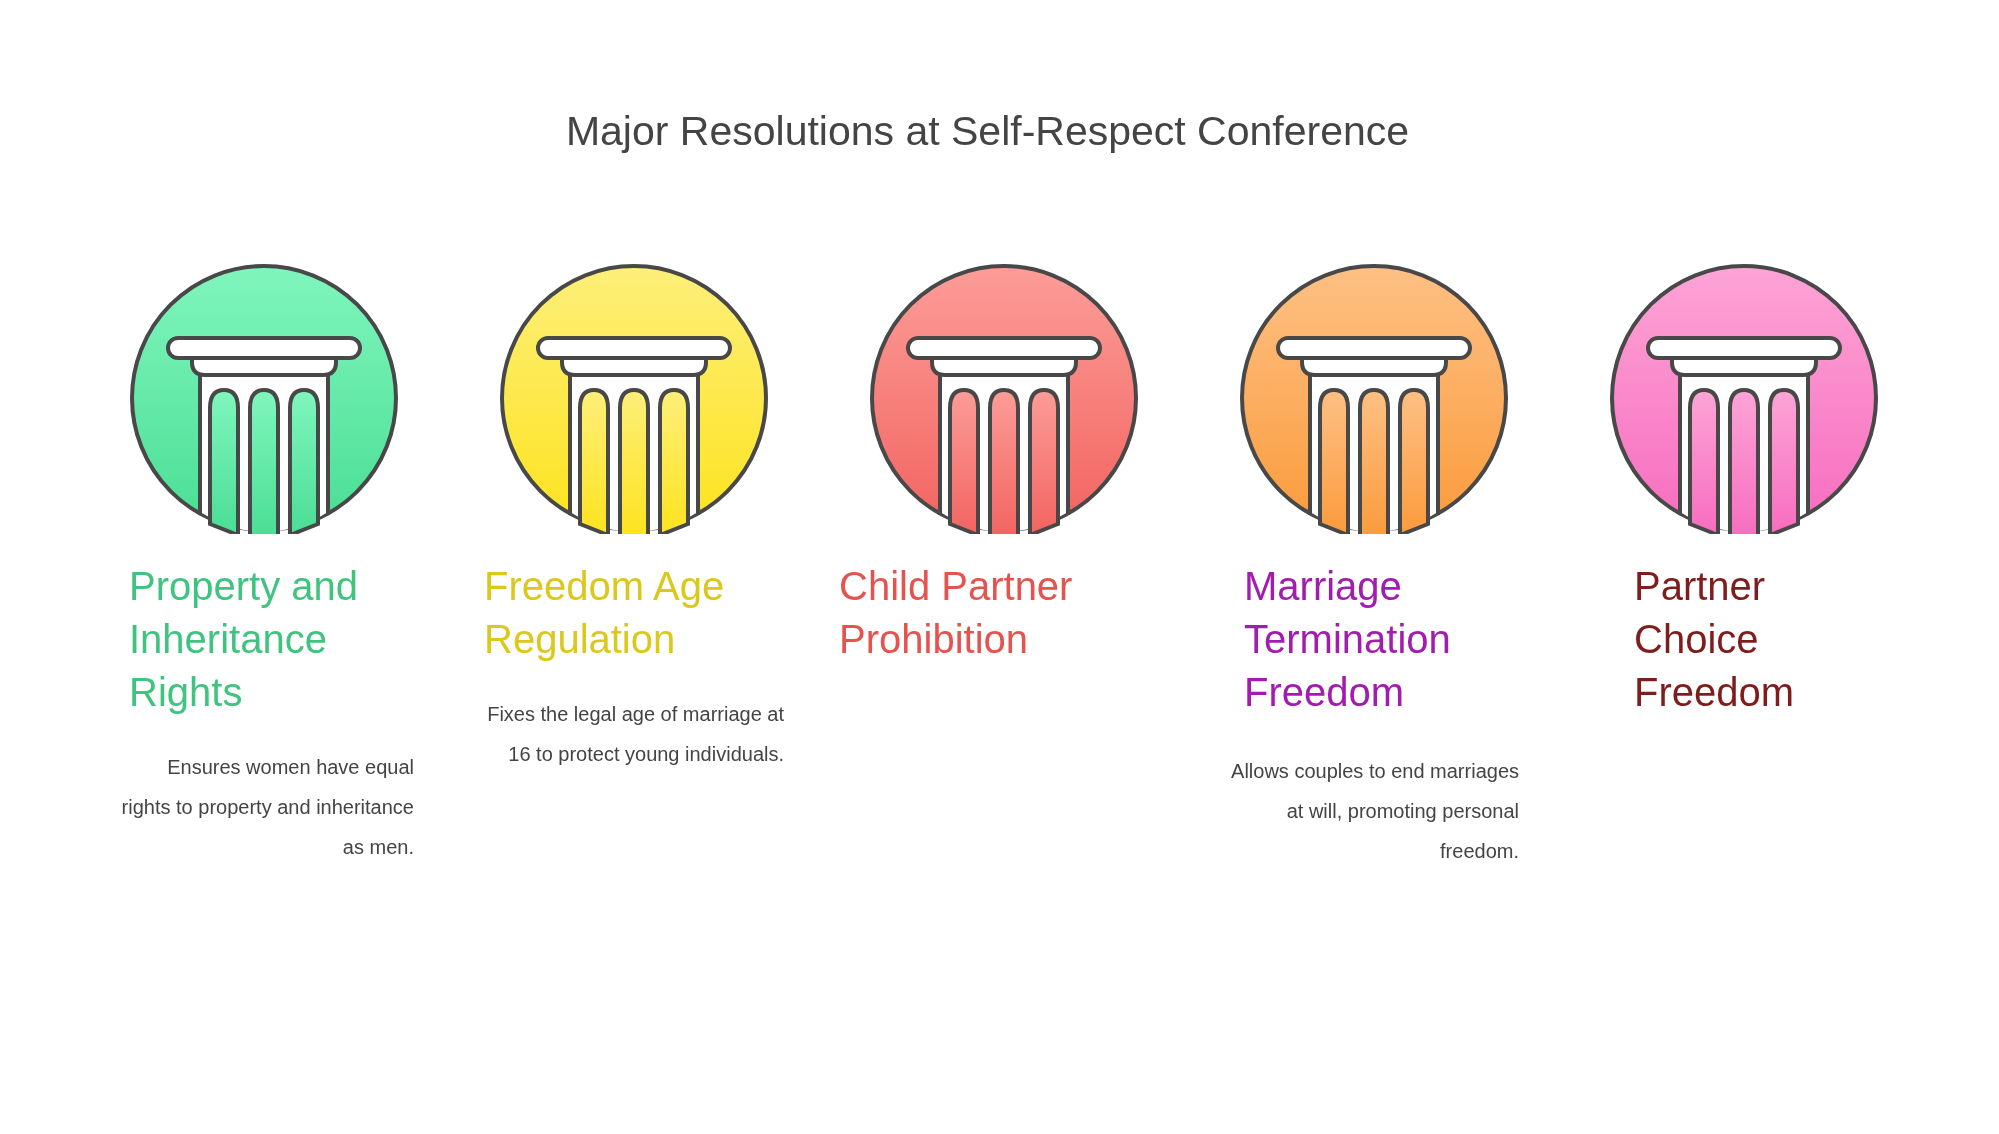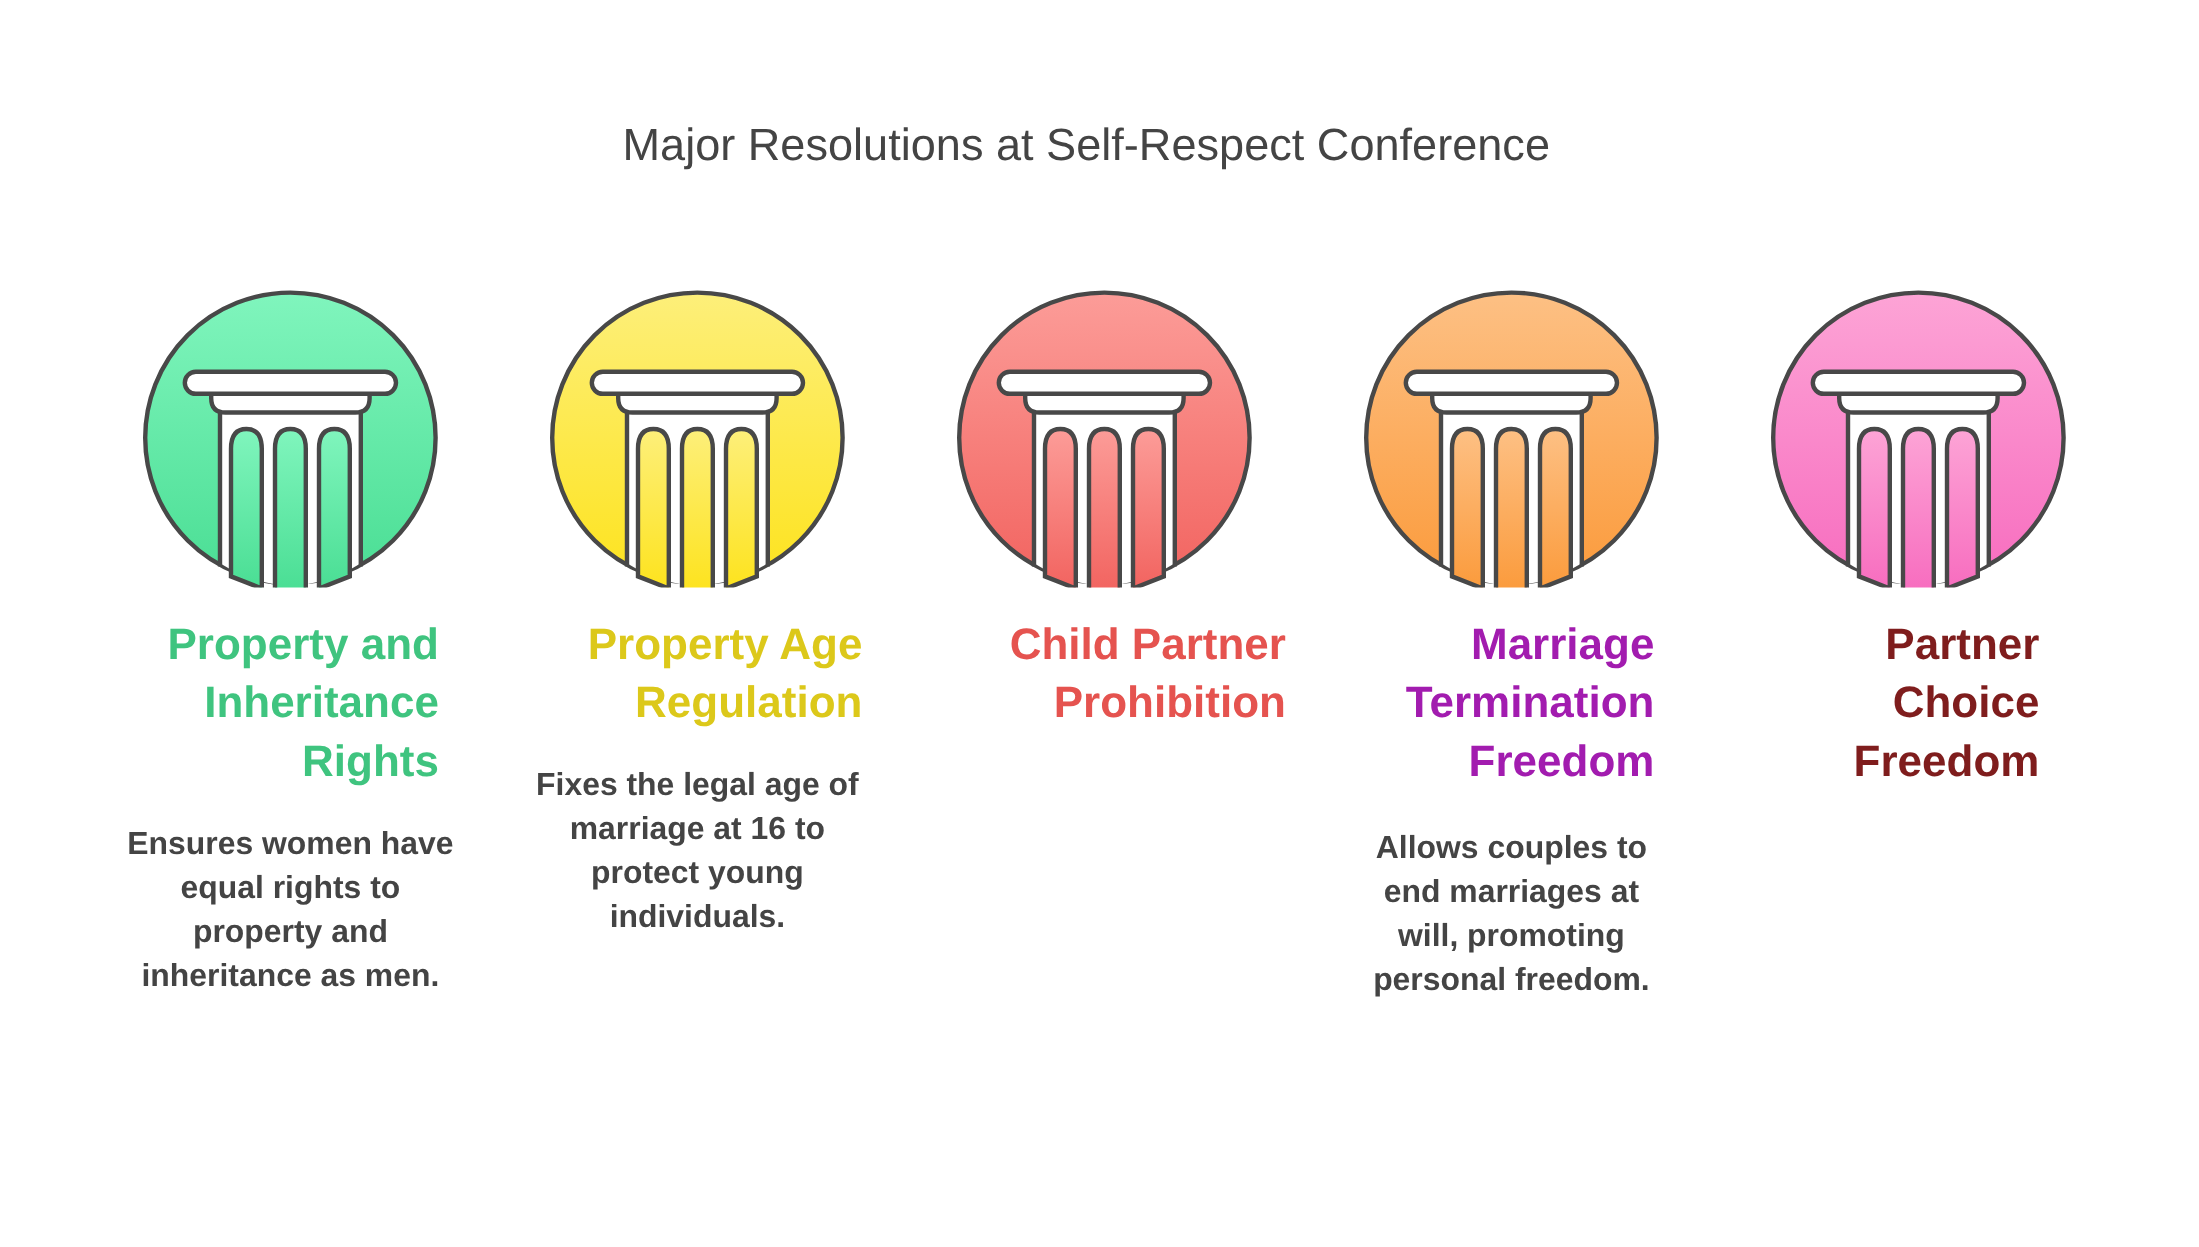--- a/index.html
+++ b/index.html
@@ -1,22 +1,22 @@
 <!DOCTYPE html>
 <html><head>
 <meta charset="utf-8">
 <style>
   html, body { margin:0; padding:0; background:#ffffff; }
   body { width:1999px; height:1134px; position:relative; overflow:hidden; font-family:"Liberation Sans", sans-serif; }
   .title { position:absolute; left:0; width:1975px; top:108px; text-align:center; font-size:41px; color:#444444; font-family:"Liberation Sans", sans-serif; }
   .col { position:absolute; top:262px; width:370px; display:flex; flex-direction:column; align-items:center; }
   .icon { width:272px; height:272px; }
   .icon svg { width:272px; height:272px; display:block; }
-  .heading { margin-top:26px; font-size:40px; font-weight:bold; line-height:53px; text-align:right; width:330px; }
-  .desc { margin-top:28px; font-size:29px; line-height:40px; color:#444444; text-align:center; width:300px;font-weight:bold; }
+  .heading { margin-top:26px; font-size:40px; font-weight:normal; line-height:53px; text-align:left; width:330px; }
+  .desc { margin-top:28px; font-size:20px; line-height:40px; color:#444444; text-align:right; width:300px; }
 </style>
 </head>
 <body>
 
 <div class="title">Major Resolutions at Self-Respect Conference</div>
 
 <div id="cols">
     <div class="col" style="left: 79px;">
     <div class="icon">
       <svg viewBox="0 0 272 272" xmlns="http://www.w3.org/2000/svg">
@@ -69,21 +69,21 @@
         <line x1="200" y1="113" x2="200" y2="253" stroke="#484848" stroke-width="4"></line>
 
         <path class="flute" d="M 82 262 L 82 146 Q 82 128 96 128 Q 110 128 110 146 L 110 273 Z" stroke="#484848" stroke-width="4" fill="url(#grad1)"></path>
         <path class="flute" d="M 122 275 L 122 146 Q 122 128 136 128 Q 150 128 150 146 L 150 275 Z" stroke="#484848" stroke-width="4" fill="url(#grad1)"></path>
         <path class="flute" d="M 162 273 L 162 146 Q 162 128 176 128 Q 190 128 190 146 L 190 262 Z" stroke="#484848" stroke-width="4" fill="url(#grad1)"></path>
 
         <path d="M 64 94 L 208 94 L 208 100 Q 208 113 195 113 L 77 113 Q 64 113 64 100 Z" fill="#ffffff" stroke="#484848" stroke-width="4"></path>
         <rect x="40" y="76" width="192" height="20" rx="10" fill="#ffffff" stroke="#484848" stroke-width="4"></rect>
       </svg>
     </div>
-    <div class="heading" style="color: rgb(220, 200, 26); width: 300px;">Property Age Regulation</div>
+    <div class="heading" style="color: rgb(220, 200, 26); width: 300px;">Freedom Age Regulation</div>
     <div class="desc" style="width: 300px;">Fixes the legal age of marriage at 16 to protect young individuals.</div>
   </div>
     <div class="col" style="left: 819px;">
     <div class="icon">
       <svg viewBox="0 0 272 272" xmlns="http://www.w3.org/2000/svg">
         <defs>
           <linearGradient class="grad" x1="0" y1="0" x2="0" y2="1" id="grad2">
             <stop offset="0" class="g0" stop-color="#fc9c98"></stop>
             <stop offset="1" class="g1" stop-color="#f26460"></stop>
           </linearGradient>

